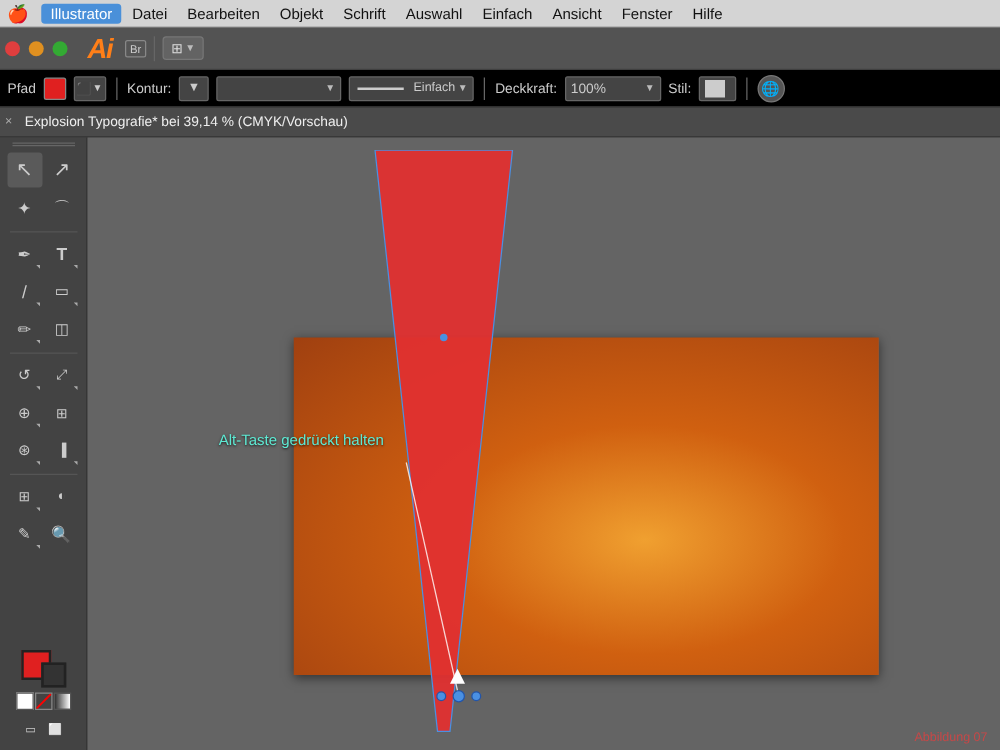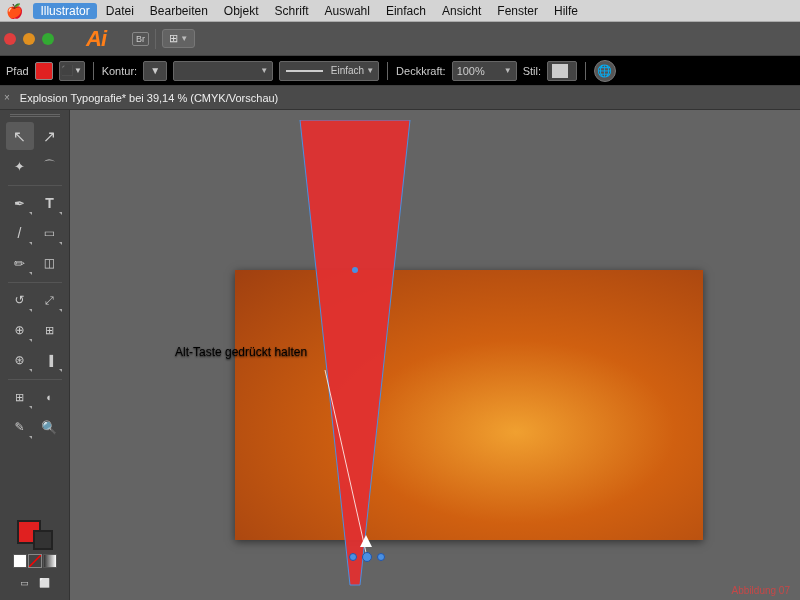--- a/index.html
+++ b/index.html
@@ -15,21 +15,21 @@
     #menubar .menu-items { display: flex; gap: 2px; justify-content: center; }
     #menubar .menu-item { color: #111; font-size: 12px; padding: 1px 7px; border-radius: 3px; cursor: default; font-weight: 400; }
     #menubar .menu-item.active { background: #4a90d9; color: #fff; }
 
     
     #toolbar1 {
       width: 800px; height: 34px; background: #535353;
       display: flex; align-items: center; padding: 0 4px; gap: 4px;
       border-bottom: 1px solid #404040;
     }
-    .ai-logo { font-size: 22px; font-weight: bold; color: #FF7F18; font-style: italic; margin: 0 20px; letter-spacing: -1px; }
+    .ai-logo { font-size: 22px; font-weight: bold; color: #FF7F18; font-style: italic; margin: 0 4px; letter-spacing: -1px; }
     .br-badge { background: #555; border: 1px solid #888; color: #ccc; font-size: 9px; padding: 1px 3px; border-radius: 2px; margin-left: 2px; }
     .toolbar1-sep { width: 1px; height: 20px; background: #666; margin: 0 2px; }
     .toolbar1-btn { background: #636363; border: 1px solid #777; border-radius: 3px; padding: 2px 6px; color: #ddd; font-size: 11px; cursor: default; display: flex; align-items: center; gap: 2px; }
     .arrow-down { font-size: 8px; color: #bbb; }
 
     
     #toolbar2 {
       width: 800px; height: 30px; background: #000000;
       display: flex; align-items: center; padding: 0 6px; gap: 6px;
       border-bottom: 1px solid #404040;
@@ -105,21 +105,21 @@
       left: 220px;
       top: 10px;
       width: 130px;
       height: 470px;
     }
 
     
     #tooltip {
       position: absolute;
       left: 105px; top: 235px;
-      color: #000000; font-size: 12px;
+      color: #5eead4; font-size: 12px;
       white-space: nowrap;
       text-shadow: 0 1px 2px rgba(0,0,0,0.8);
     }
     
     #tooltip-line {
       position: absolute;
       top: 0; left: 0;
       width: 100%; height: 100%;
       pointer-events: none;
     }
@@ -206,21 +206,21 @@
     <span></span>
     <span class="arrow-down" style="margin-left:auto;">▼</span>
   </div>
   <div class="t2-field t2-field-wide">
     <div class="t2-line"></div>
     <span style="font-size:10px;color:#ccc;margin-left:4px;">Einfach</span>
     <span class="arrow-down" style="margin-left:auto;">▼</span>
   </div>
   <div class="t2-sep"></div>
   <span class="t2-label">Deckkraft:</span>
-  <div class="t2-field" style="width:65px;">
+  <div class="t2-field" style="width:77px;">
     <span>100%</span>
     <span class="arrow-down" style="margin-left:auto;">▼</span>
   </div>
   <span class="t2-label">Stil:</span>
   <div class="t2-field" style="width:30px;">
     <span style="background:#ccc;width:16px;height:14px;display:block;"></span>
   </div>
   <div class="t2-sep"></div>
   <div class="globe-btn">
     <span>🌐</span>

